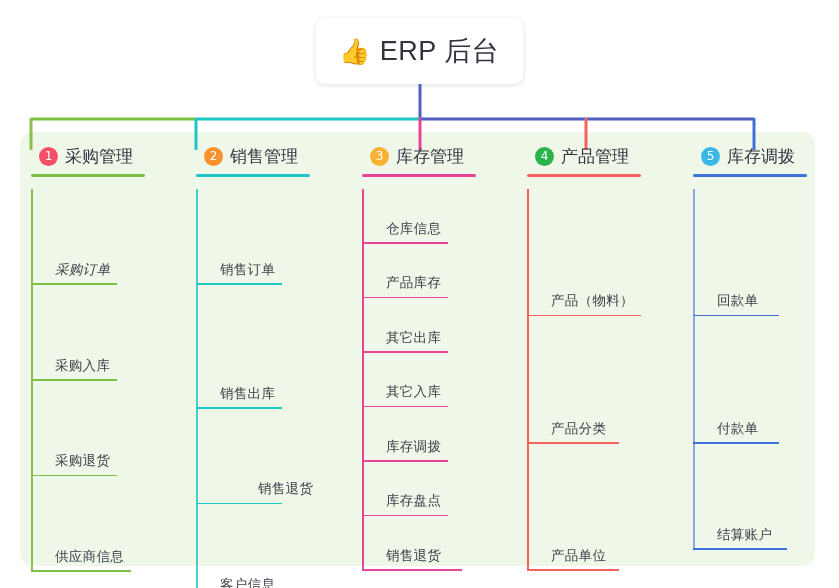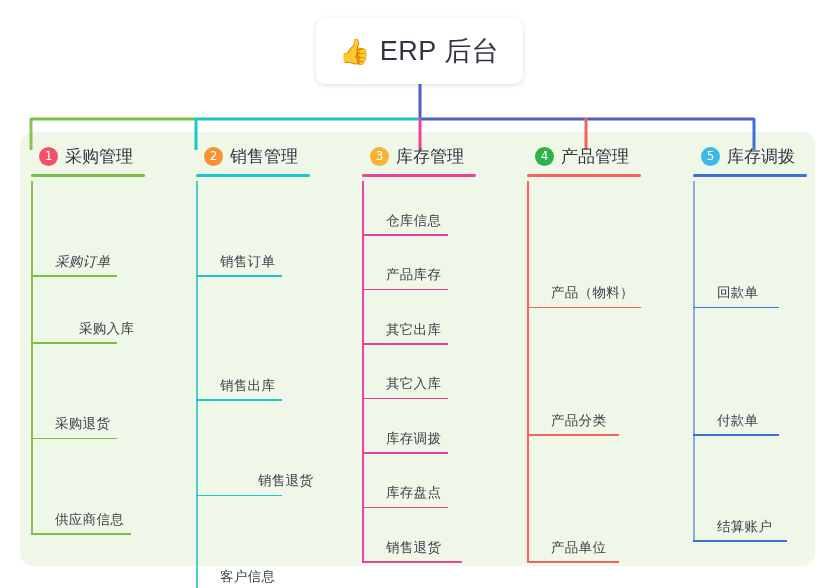--- a/index.html
+++ b/index.html
@@ -102,21 +102,21 @@
   }
   .col-rule {
     height: 3px;
     border-radius: 2px;
     margin-top: 5px;
   }
 
   
   .leaves {
     position: relative;
-    margin-top: 4px;
+    margin-top: 12px;
   }
   .spine {
     position: absolute;
     left: 0;
     top: 0;
     bottom: 0;
     width: 2px;
   }
   .leaf {
     position: relative;
@@ -169,21 +169,21 @@
           <span class="badge" style="background: rgb(244, 80, 106);">1</span>
           <span class="col-title">采购管理</span>
         </div>
         <div class="col-rule" style="width: 114px; background: rgb(122, 193, 67);"></div>
         <div class="leaves">
           <div class="spine" style="background: rgb(140, 193, 82);"></div>
           <div class="leaf" style="height: 95.5px; font-style: italic;">
             <span class="leaf-text">采购订单</span>
             <div class="leaf-rule" style="width: 86px; background: rgb(122, 193, 67);"></div>
           </div>
-          <div class="leaf" style="height: 67px; padding-left: 24px;">
+          <div class="leaf" style="height: 96px;">
             <span class="leaf-text">采购入库</span>
             <div class="leaf-rule" style="width: 86px; background: rgb(122, 193, 67);"></div>
           </div>
           <div class="leaf" style="height: 95.5px; text-align: center;">
             <span class="leaf-text">采购退货</span>
             <div class="leaf-rule" style="width: 86px; background: rgb(122, 193, 67);"></div>
           </div>
           <div class="leaf" style="height: 95.5px;">
             <span class="leaf-text">供应商信息</span>
             <div class="leaf-rule" style="width: 100px; background: rgb(122, 193, 67);"></div>

